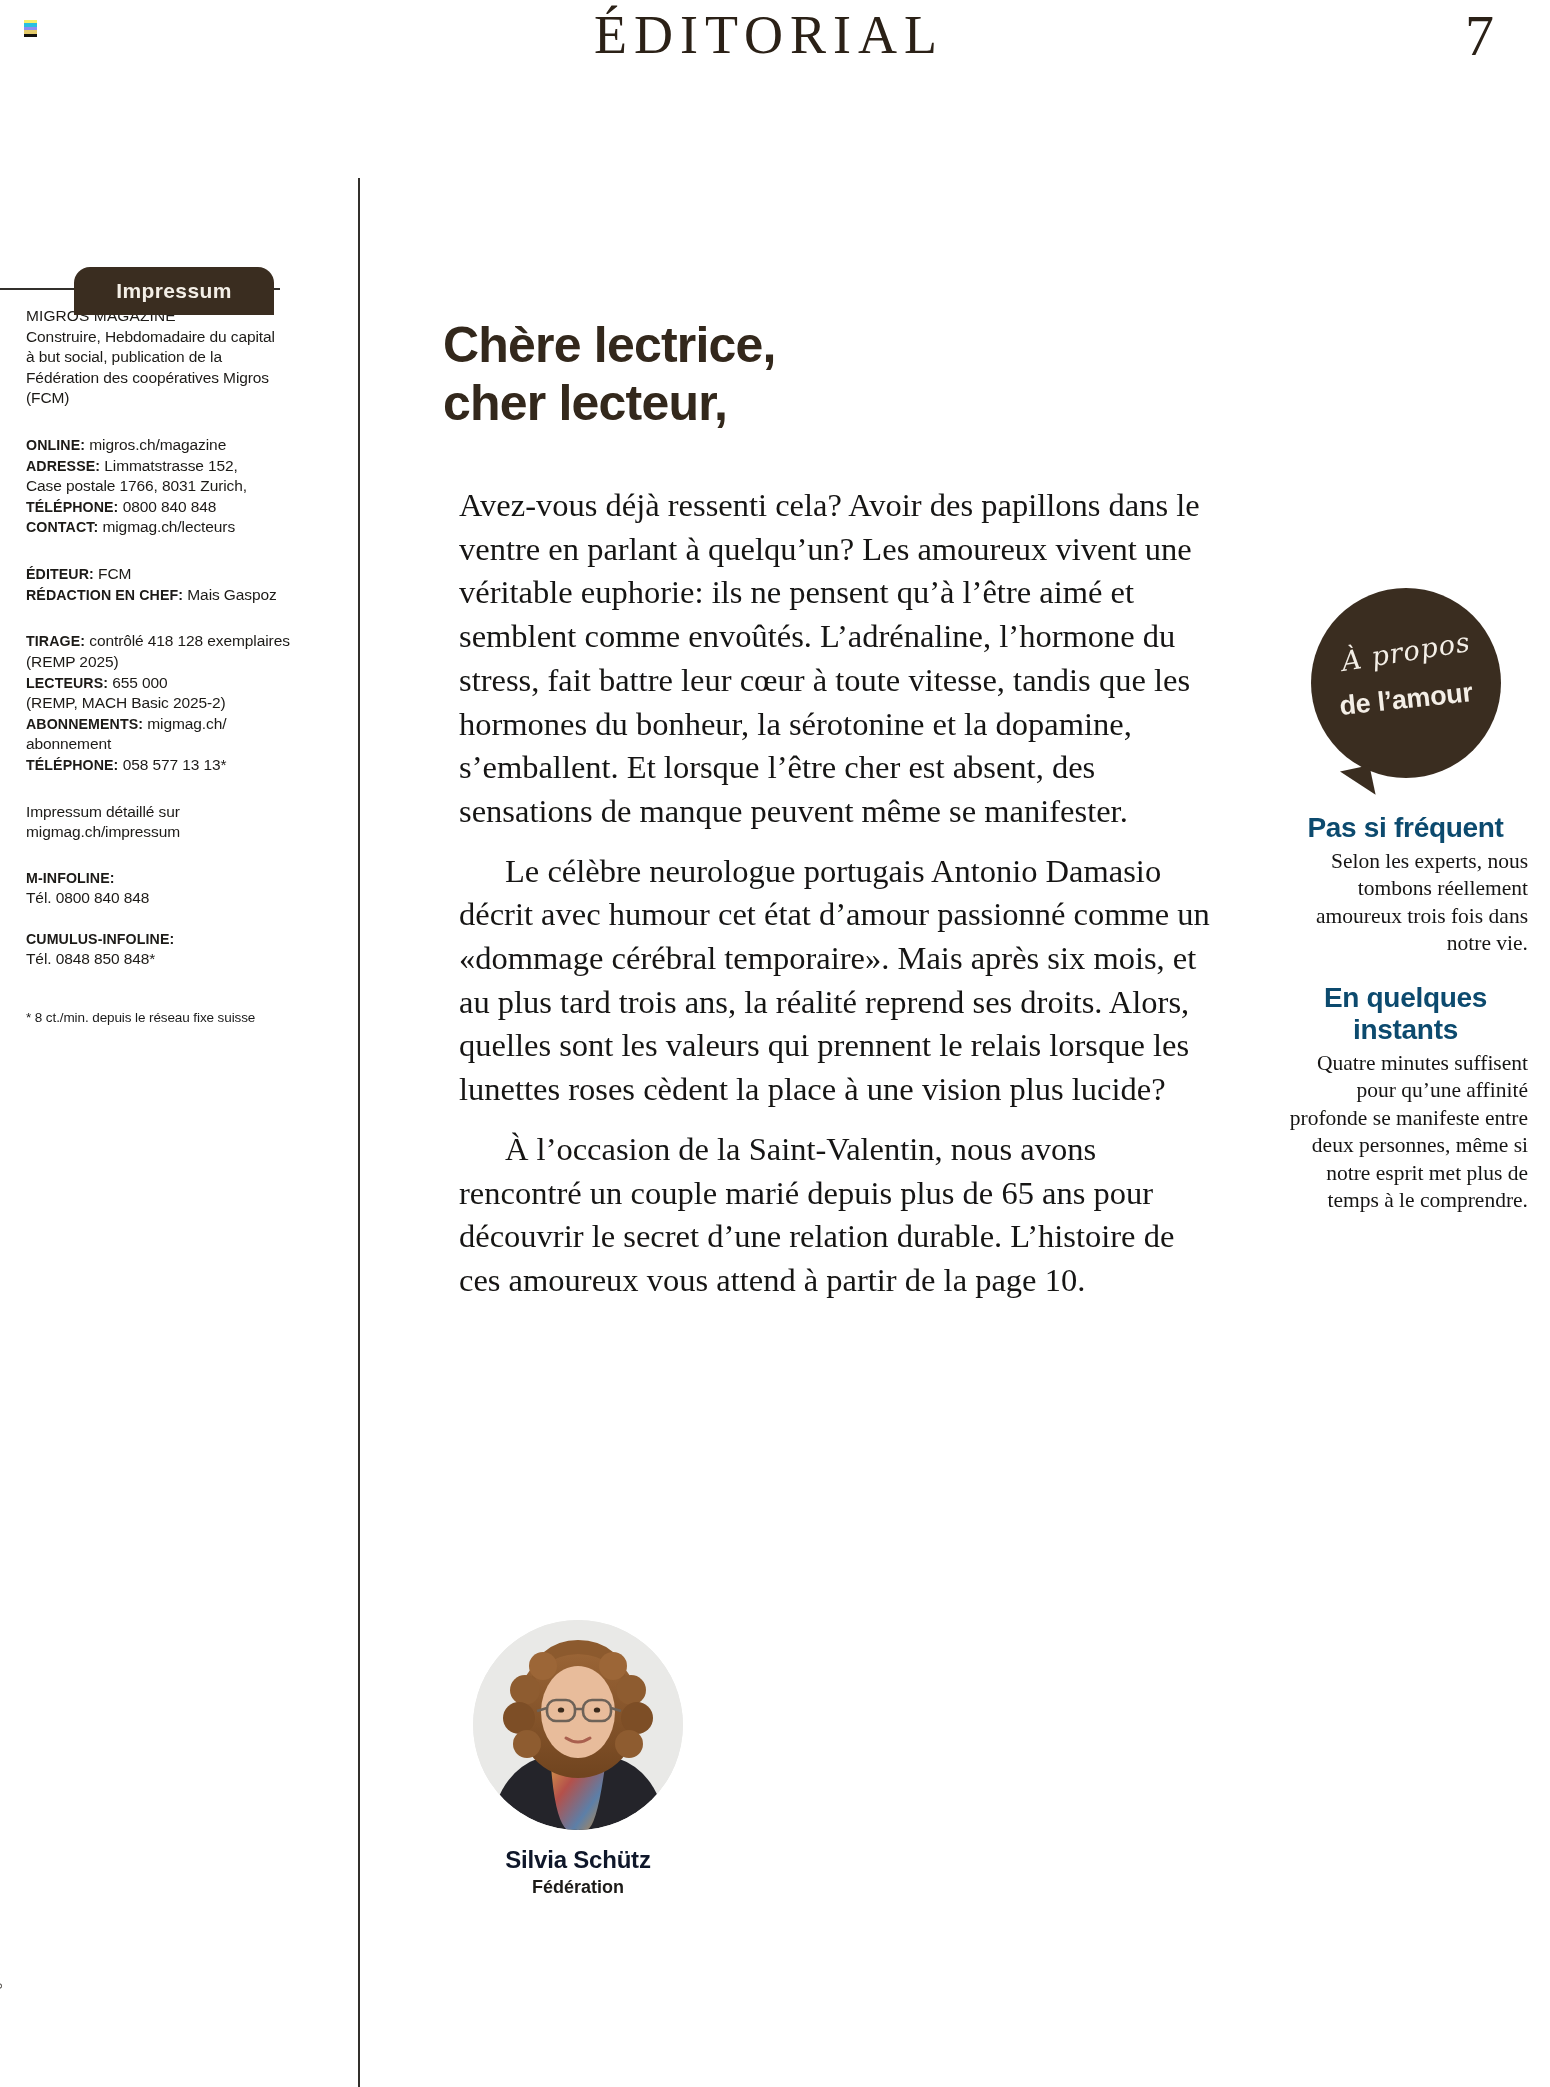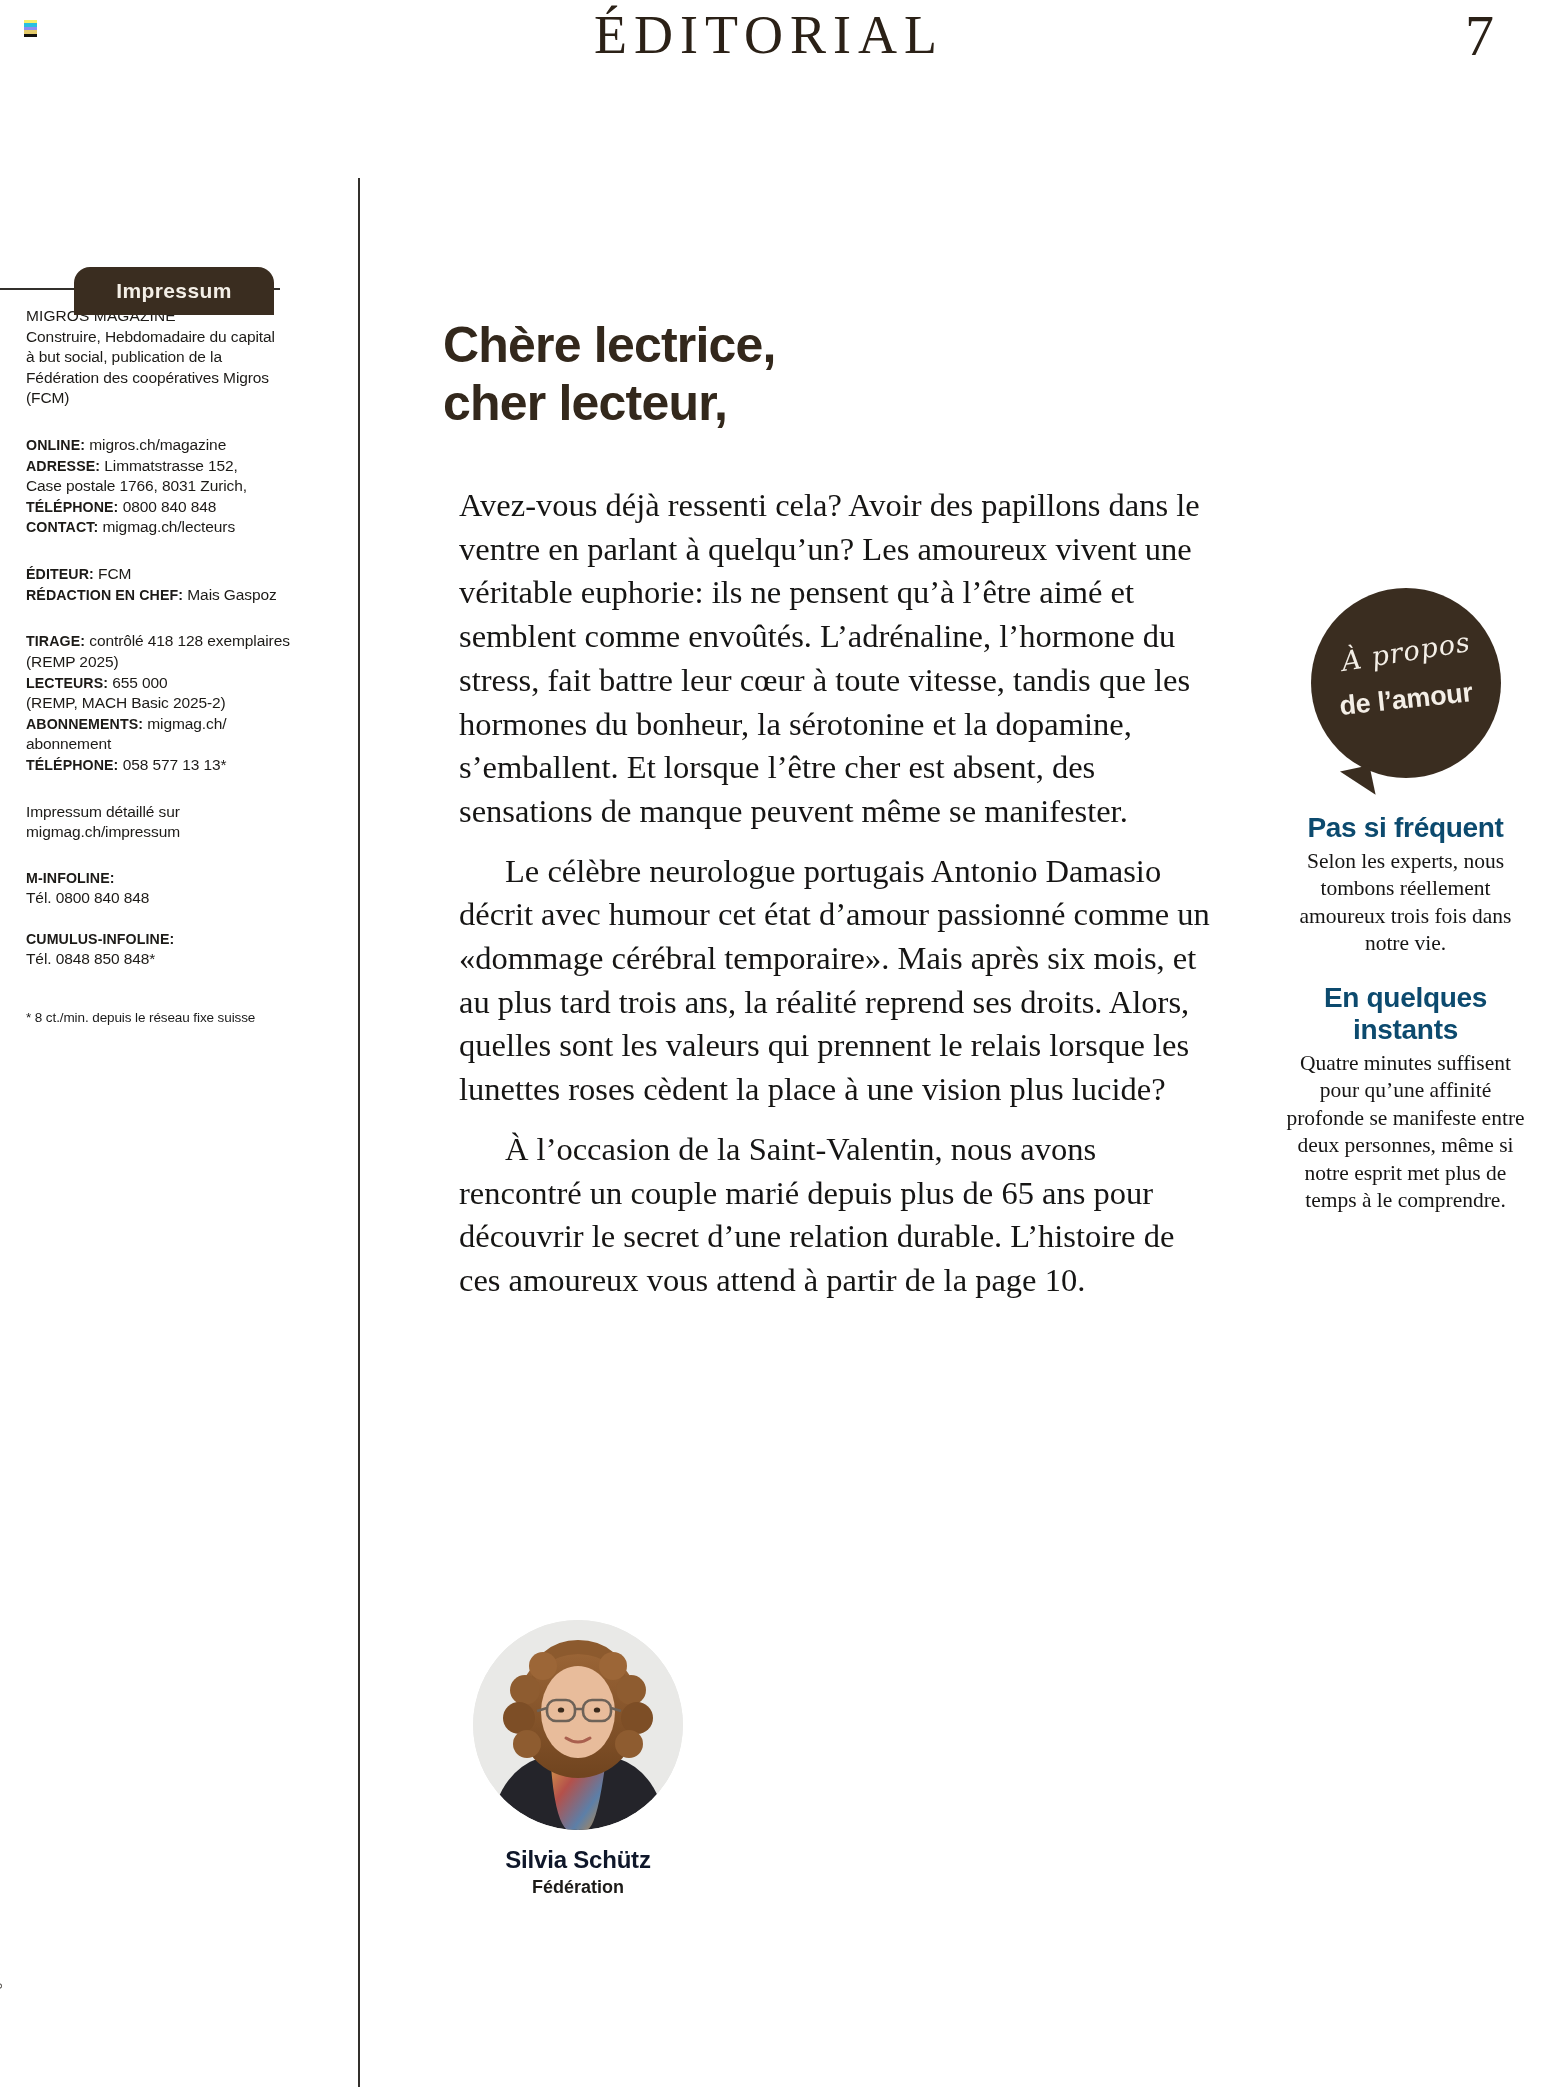--- a/index.html
+++ b/index.html
@@ -264,20 +264,21 @@
     color: #0c4a6e;
     line-height: 1.14;
     letter-spacing: -0.3px;
     margin-bottom: 4px;
   }
   .fact-body {
     font-family: "Liberation Serif", serif;
     font-size: 21.5px;
     line-height: 1.28;
     color: #161514;
+    text-align: right;
   }
 </style>
 </head>
 <body>
 
 <div class="regmark">
   <i class="c1"></i>
     <i class="c2"></i>
     <i class="c3"></i>
     <i class="c4"></i>

